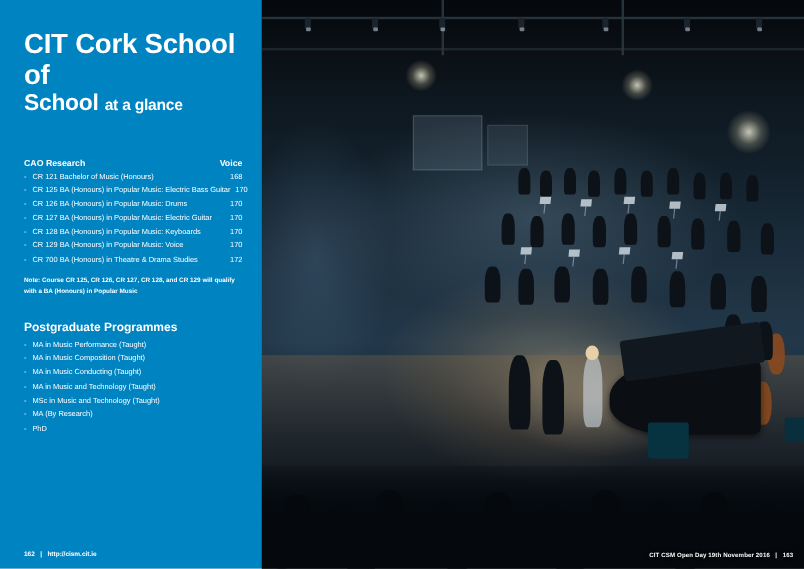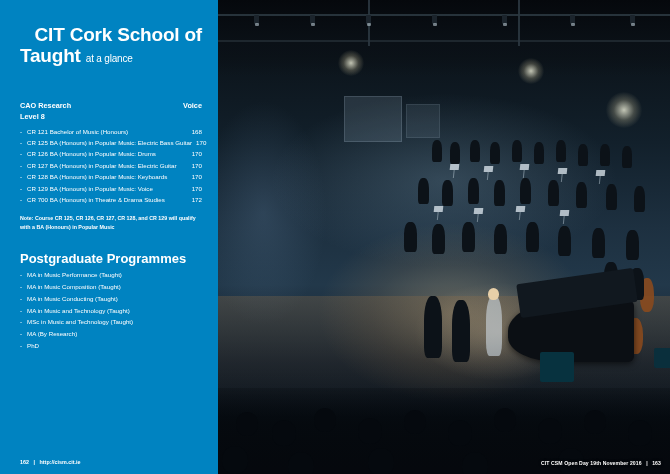--- a/index.html
+++ b/index.html
@@ -19,35 +19,34 @@
   .left-page {
     position: relative;
     width: 218px; height: 474px;
     background: #0083c1;
     color: #ffffff;
     padding: 24px 16px 0 20px;
     flex: 0 0 218px;
   }
   .title-block { margin-bottom: 34px; }
   .title-line1 {
-    font-size: 19px;
+    font-size: 23px;
     font-weight: bold;
     line-height: 1.12;
     letter-spacing: -0.2px;
-    text-align: right;
   }
   .title-line2 {
     font-size: 19px;
     font-weight: bold;
     line-height: 1.12;
     letter-spacing: -0.2px;
   }
   .title-line2 .light {
-    font-weight: normal;
-    font-size: 10px;
+    font-weight: bold;
+    font-size: 13px;
   }
 
   .section-head {
     display: flex;
     justify-content: space-between;
     align-items: baseline;
     font-size: 7.3px;
     font-weight: bold;
     margin-bottom: 2px;
   }
@@ -74,21 +73,21 @@
 
   .note {
     font-size: 5.3px;
     font-weight: bold;
     line-height: 1.65;
     margin-top: 8px;
     max-width: 180px;
   }
 
   .pg-head {
-    font-size: 13px;
+    font-size: 10px;
     font-weight: bold;
     margin-top: 20px;
     margin-bottom: 3px;
   }
   .pg-list { list-style: none; }
   .pg-row {
     display: flex;
     align-items: baseline;
     font-size: 6.2px;
     line-height: 1.9;
@@ -245,30 +244,29 @@
 </head>
 <body>
 
 <div class="page">
 
   <div class="left-page">
 
     <div class="title-block">
       <div class="title-line1">CIT Cork School of</div>
       <div class="title-line2">
-        <span>Taught</span>
+        <span>School</span>
         <span class="light">at a glance</span>
       </div>
     </div>
 
     <div class="section-head">
       <span>CAO Research</span>
       <span>Voice</span>
     </div>
-    <div class="level-label">Level 8</div>
 
     <ul class="course-list">
       <li class="course-row">
         <span class="bullet">-</span>
         <span class="course-name">CR 121 Bachelor of Music (Honours)</span>
         <span class="course-page">168</span>
       </li>
       <li class="course-row">
         <span class="bullet">-</span>
         <span class="course-name">CR 125 BA (Honours) in Popular Music: Electric Bass Guitar</span>

